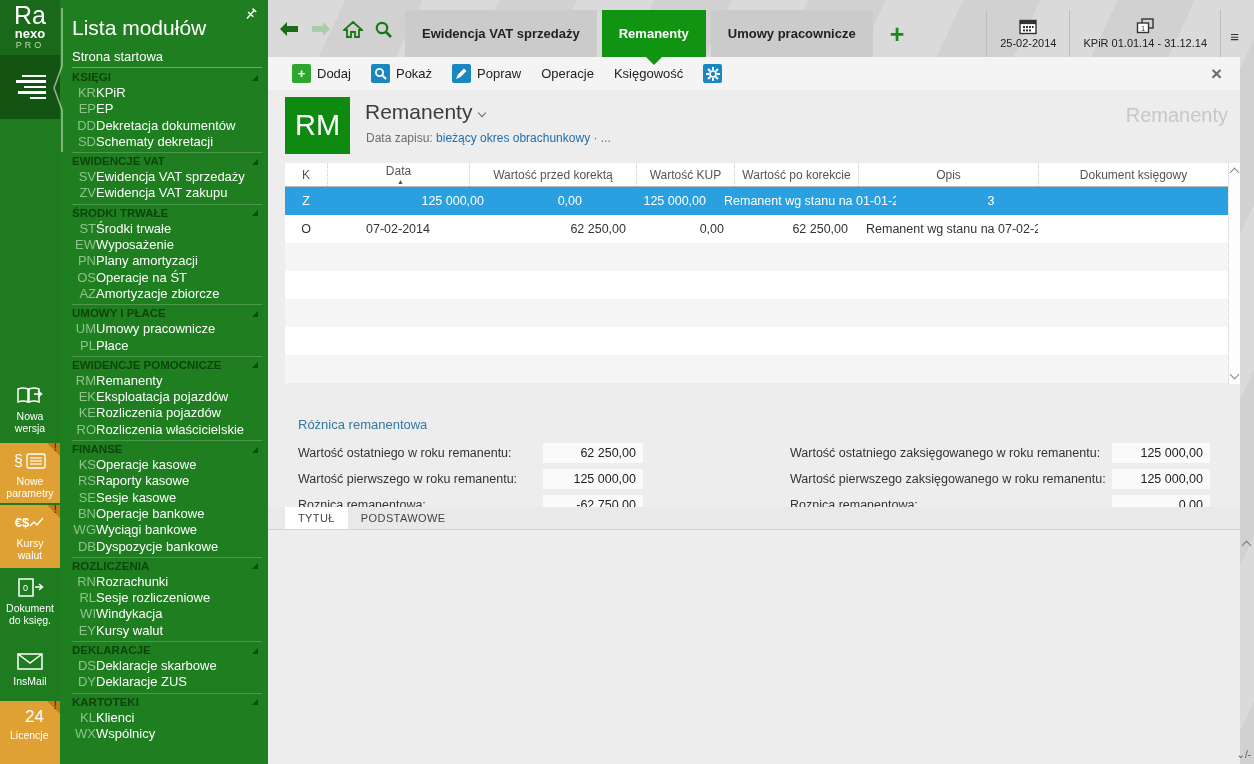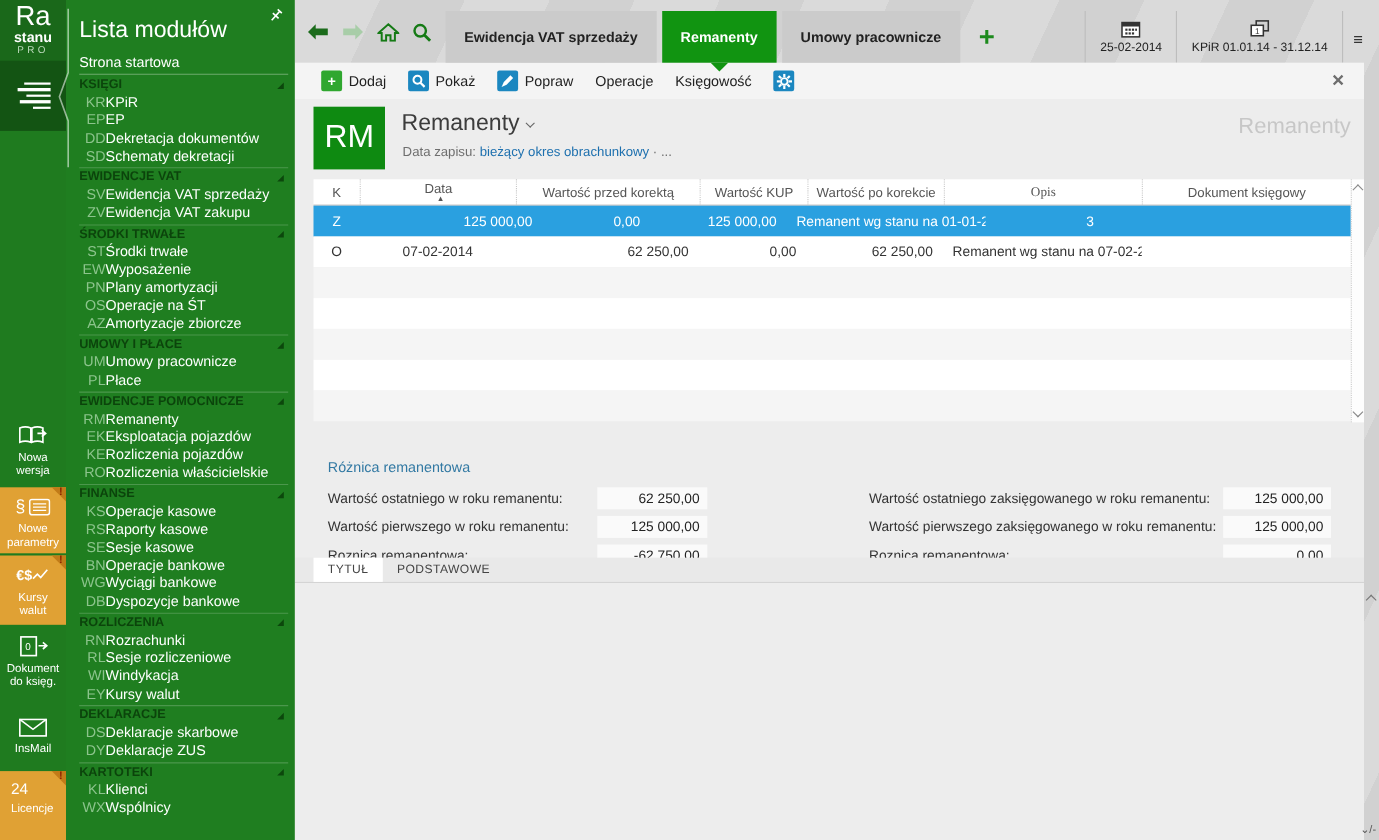--- a/index.html
+++ b/index.html
@@ -14,21 +14,21 @@
 #logo .l2 { font-size:13px; font-weight:bold; line-height:12px; }
 #logo .l3 { font-size:9px; letter-spacing:3px; color:#bcd9bc; line-height:11px; }
 #mod-btn { height:64px; background:#135413; display:flex; align-items:center; justify-content:center; }
 .hlines { display:flex; flex-direction:column; align-items:flex-end; gap:3px; width:32px; }
 .hlines span { height:2.5px; background:#fff; display:block; }
 #divider-svg { position:absolute; left:52px; top:4px; z-index:4; }
 .shortcut { position:absolute; left:0; width:60px; text-align:center; color:#fff;
             font-size:10.5px; line-height:12px; padding-top:4px; }
 .shortcut.orange { background:#e0a134; }
 .sc-icon { height:28px; display:flex; align-items:center; justify-content:center; color:#fff; }
-.sc-big { font-size:14px; line-height:24px; text-align:left; padding-left:10px; }
+.sc-big { font-size:17px; line-height:24px; text-align:left; padding-left:10px;margin-left:15px; }
 .fold { position:absolute; top:0; right:0; border-top:13px solid #c17b18; border-left:13px solid transparent; }
 .excl { position:absolute; top:-1px; right:3px; color:#8d2500; font-weight:bold; font-size:10px; }
 
 
 #modlist { position:absolute; left:60px; top:0; width:208px; height:100%; background:#1f7e20;
            color:#fff; padding:4px 6px 0 12px; z-index:2; }
 #ml-title { font-size:21px; font-weight:400; color:#fff; margin:12px 0 8px; }
 #home-item { font-size:13px; padding:1px 0 3px; border-bottom:1px solid rgba(255,255,255,.35); }
 .nav-section { border-top:1px solid rgba(255,255,255,.2); margin-top:2px; padding-top:1px;text-align:right; }
 .nav-section:first-child { border-top:none; margin-top:1px; }
@@ -123,21 +123,21 @@
 .strip-up { position:absolute; right:4px; top:542px; width:7px; height:7px;
             border-right:1.6px solid #777; border-bottom:1.6px solid #777; transform:rotate(-135deg); }
 .strip-handle { position:absolute; right:3px; bottom:4px; font-size:10px; color:#555; }
 </style>
 </head>
 <body>
 
 <div id="strip">
   <div id="logo">
     <div class="l1">Ra</div>
-    <div class="l2">stanu</div>
+    <div class="l2">nexo</div>
     <div class="l3">PRO</div>
   </div>
   <div id="mod-btn">
     <div class="hlines">
       <span style="width:24px"></span>
         <span style="width:30px"></span>
         <span style="width:22px"></span>
       <span style="width:28px"></span>
         <span style="width:16px"></span>
     </div>
@@ -530,21 +530,21 @@
             </div>
             <div class="th" style="width: 167px;">
               <span>Wartość przed korektą</span>
             </div>
             <div class="th" style="width: 98px;">
               <span>Wartość KUP</span>
             </div>
             <div class="th" style="width: 124px;">
               <span>Wartość po korekcie</span>
             </div>
-            <div class="th" style="width: 180px; font-family: Liberation Serif, serif;">
+            <div class="th" style="width: 180px;">
               <span>Opis</span>
             </div>
             <div class="th" style="width: 190px;">
               <span>Dokument księgowy</span>
             </div>
           </div>
         <div id="tbody">
             <div class="trow selected">
               <div class="td" style="width: 42px; justify-content: center;">Z</div>
               <div class="td" style="width: 167px; justify-content: flex-end; padding-right: 10px;">125 000,00</div>

